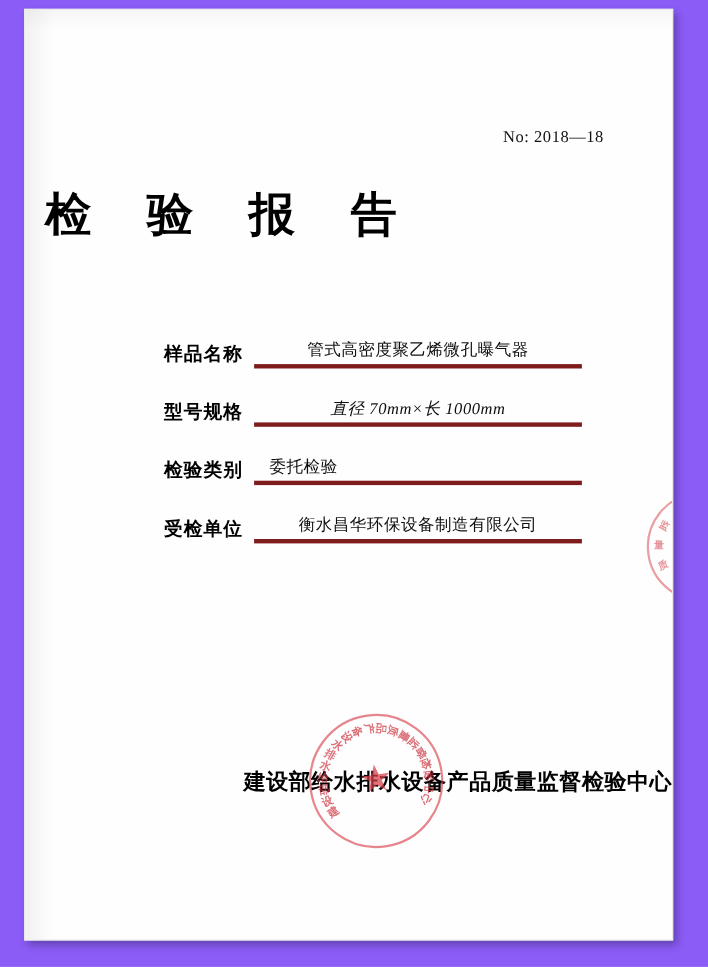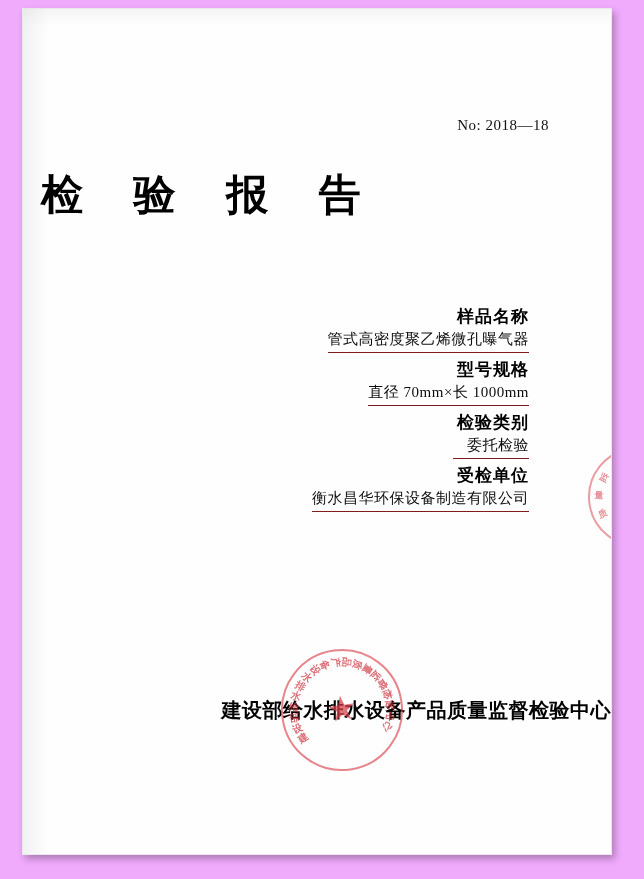--- a/index.html
+++ b/index.html
@@ -13,21 +13,21 @@
     font-family: "Liberation Serif", "DejaVu Serif", serif;
     position: relative;
     overflow: hidden;
   }
 
   
   #page-backdrop {
     position: absolute;
     left: 0; top: 0;
     width: 644px; height: 879px;
-    background: #f0abfc;
+    background: #8b5cf6;
   }
 
   
   #paper {
     position: absolute;
     left: 22px;
     top: 8px;
     width: 588px;
     height: 845px;
     background: #fefefe;
@@ -83,46 +83,46 @@
     position: absolute;
     left: 126px;
     top: 296px;
     width: 380px;
   }
   .field-row {
     display: flex;
     align-items: flex-end;
     margin-bottom: 23px;
     height: 30px;
-    flex-direction: column;
   }
   .field-label {
     font-size: 17px;
     font-weight: bold;
     color: #000;
     white-space: nowrap;
     font-family: "DejaVu Sans", "Liberation Sans", sans-serif;
     letter-spacing: 1px;
     padding-bottom: 2px;
   }
   .field-value-wrap {
     flex: 1;
     margin-left: 10px;
-    border-bottom: 1px solid #7f1d1d;
+    border-bottom: 4px solid #7f1d1d;
     text-align: center;
     padding-bottom: 3px;
   }
   .field-value {
     font-size: 15px;
     color: #0d0d0d;
     font-family: "DejaVu Sans", "Liberation Sans", sans-serif;
     letter-spacing: 0.5px;
   }
   .field-value.serif-mix {
     font-family: "Liberation Serif", "DejaVu Sans", serif;
+    font-style: italic;
   }
 
   
   #footer-org {
     position: absolute;
     left: 0;
     right: 0;
     top: 688px;
     text-align: right;
     font-size: 20px;

